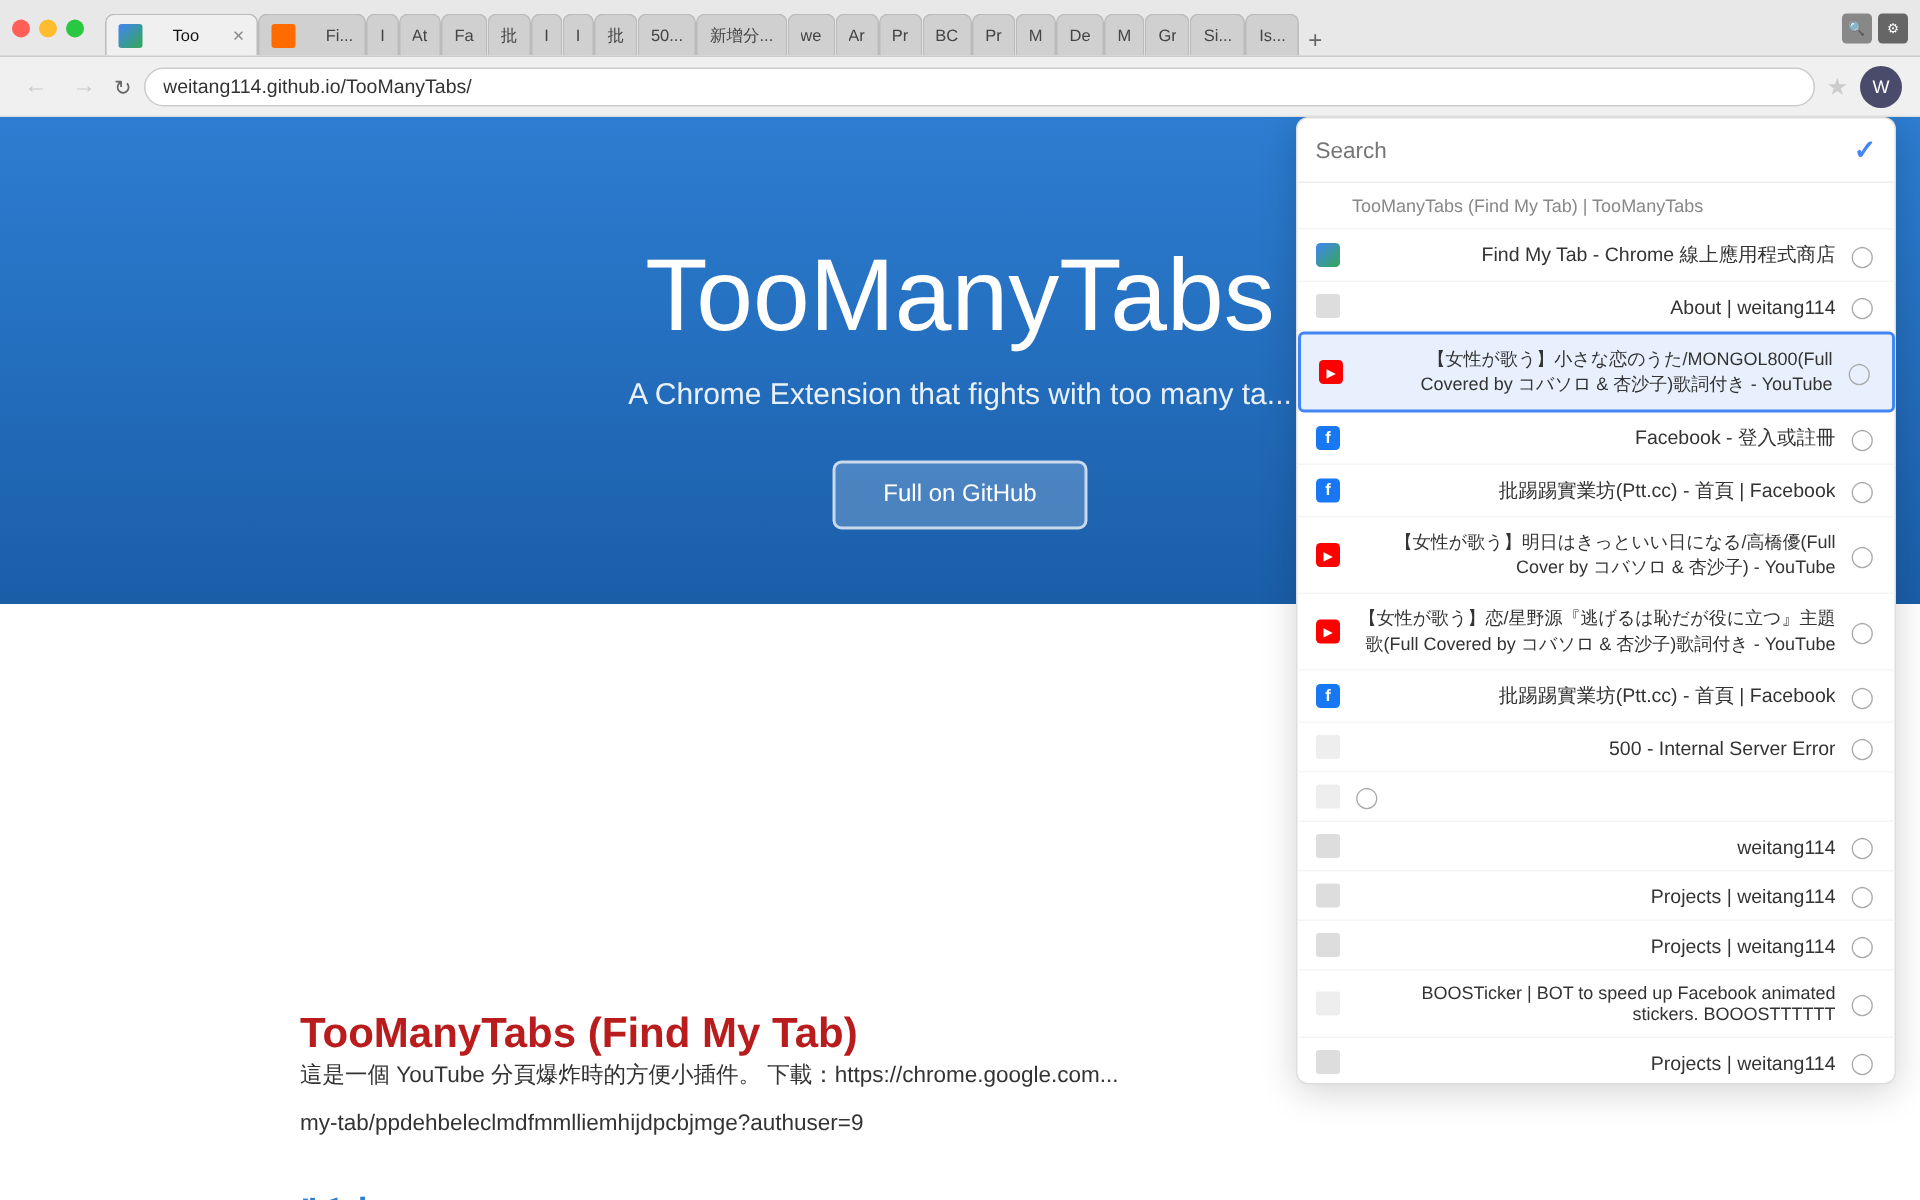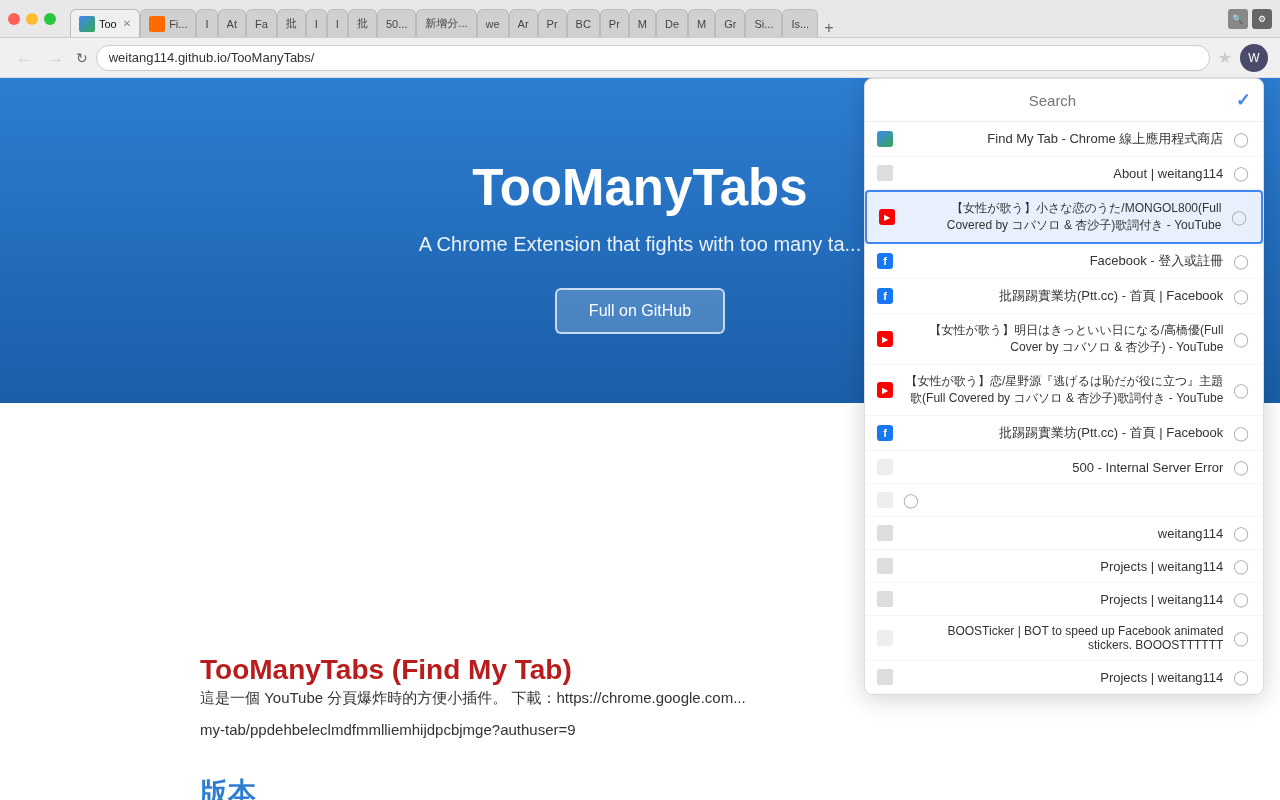--- a/index.html
+++ b/index.html
@@ -31,21 +31,21 @@
       overflow: hidden;
     }
     .tab {
       height: 28px;
       padding: 0 8px;
       background: #d0d0d0;
       border-radius: 6px 6px 0 0;
       font-size: 11px;
       display: flex;
       align-items: center;
-      gap: 4px;
+      gap: 20px;
       white-space: nowrap;
       max-width: 120px;
       overflow: hidden;
       cursor: pointer;
       border: 1px solid #bbb;
       border-bottom: none;
       color: #444;
     }
     .tab.active { background: #f0f0f0; color: #111; }
     .tab-favicon { width: 14px; height: 14px; flex-shrink: 0; }
@@ -83,21 +83,21 @@
     .ext-area { display: flex; gap: 4px; }
 
     
     .page-content {
       height: calc(800px - 78px);
       background: linear-gradient(180deg, #2d7dd2 0%, #1a5ea8 45%, #fff 45%);
       position: relative;
       overflow: hidden;
     }
     .hero { text-align: center; padding-top: 80px; }
-    .hero-title { font-size: 51px; font-weight: 700; color: #fff; margin-bottom: 16px; }
+    .hero-title { font-size: 68px; font-weight: 400; color: #fff; margin-bottom: 16px; }
     .hero-subtitle { font-size: 20px; color: rgba(255,255,255,0.9); margin-bottom: 32px; }
     .hero-btn {
       display: inline-block;
       padding: 12px 32px;
       background: rgba(255,255,255,0.2);
       border: 2px solid rgba(255,255,255,0.7);
       border-radius: 6px;
       color: #fff;
       font-size: 16px;
       cursor: pointer;
@@ -128,21 +128,20 @@
       border-bottom: 1px solid #eee;
       gap: 8px;
     }
     .dropdown-search-input {
       flex: 1;
       border: none;
       outline: none;
       font-size: 15px;
       color: #3b82f6;
       background: transparent;
-      text-align: center;
     }
     .dropdown-check { color: #4285f4; font-size: 18px; font-weight: bold; }
 
     .dropdown-items { max-height: 600px; overflow-y: auto; }
     .dropdown-item {
       display: flex;
       align-items: center;
       padding: 8px 12px;
       gap: 8px;
       cursor: pointer;
@@ -283,20 +282,23 @@
 
   <div class="dropdown-overlay">
 
     <div class="dropdown-search-row">
       <input class="dropdown-search-input" type="text" placeholder="Search" style="">
       <span class="dropdown-check">✓</span>
     </div>
 
     <div class="dropdown-items">
 
+      <div class="dropdown-item header-item">
+        <span>TooManyTabs (Find My Tab) | TooManyTabs</span>
+      </div>
 
       <div class="dropdown-item">
         <div class="item-favicon" style="width:16px;height:16px;background:linear-gradient(135deg,#4285f4,#34a853);border-radius:3px;"></div>
         <span class="item-text item-title">Find My Tab - Chrome 線上應用程式商店</span>
         <button class="item-close-btn">◯</button>
       </div>
 
       <div class="dropdown-item">
         <div class="item-favicon fav-ghost" style="width:16px;height:16px;background:#ddd;border-radius:2px;"></div>
         <span class="item-text item-title">About | weitang114</span>

